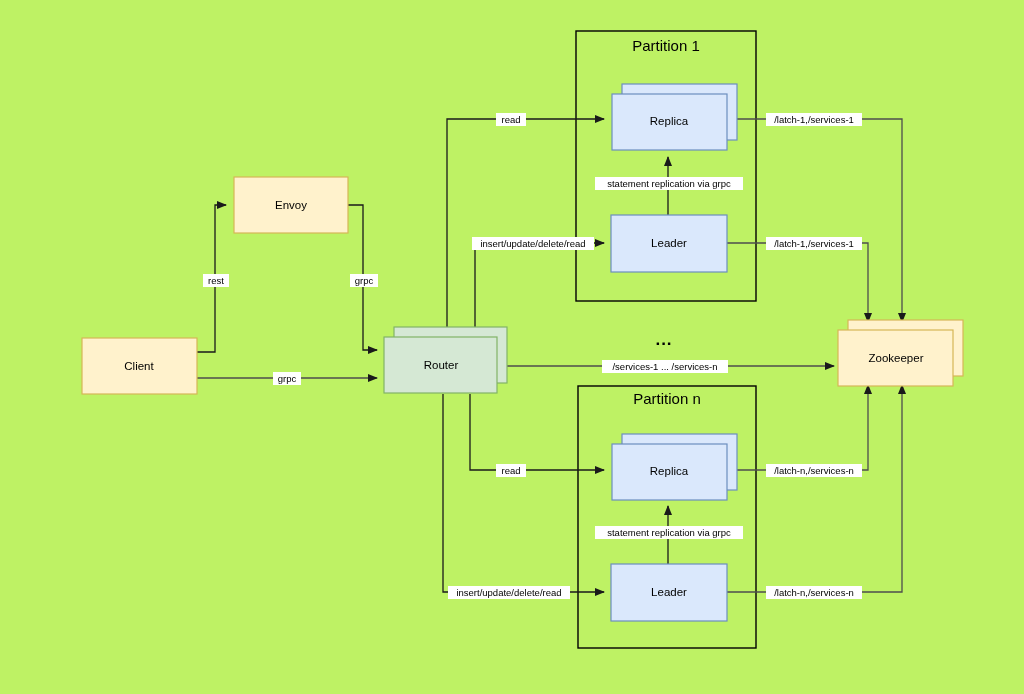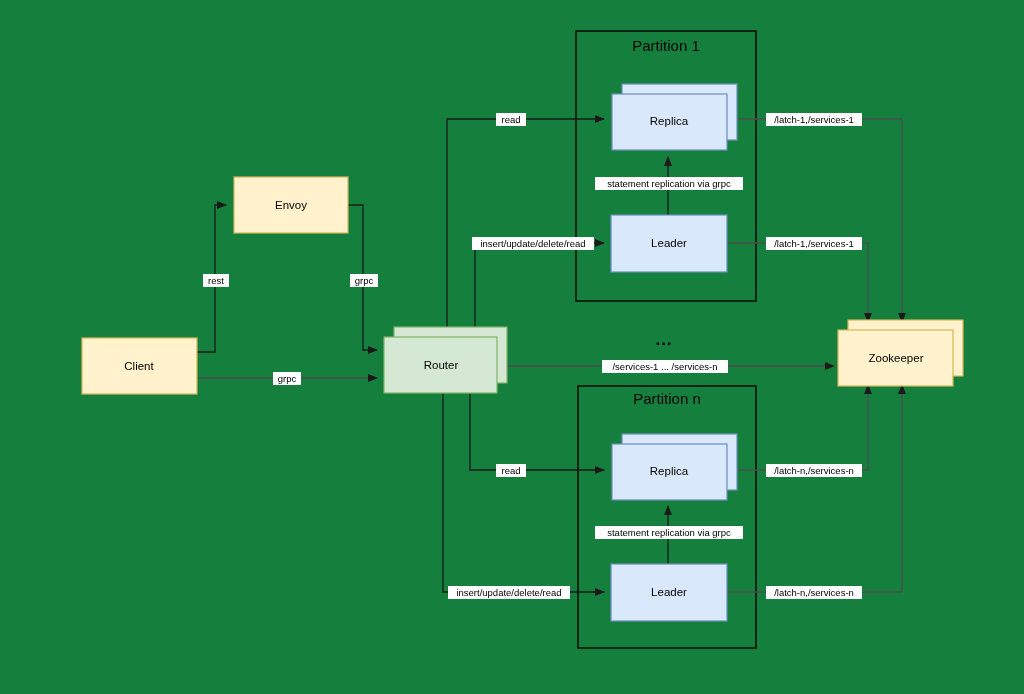--- a/index.html
+++ b/index.html
@@ -8,21 +8,21 @@
     padding: 0;
     background: #ffffff;
   }
   body {
     font-family: "Liberation Sans", sans-serif;
   }
   #canvas {
     position: relative;
     width: 1024px;
     height: 694px;
-    background: #15803d;
+    background: #bef264;
     overflow: hidden;
   }
   svg.diagram {
     position: absolute;
     left: 0;
     top: 0;
     width: 1024px;
     height: 694px;
   }
   .node-label {

